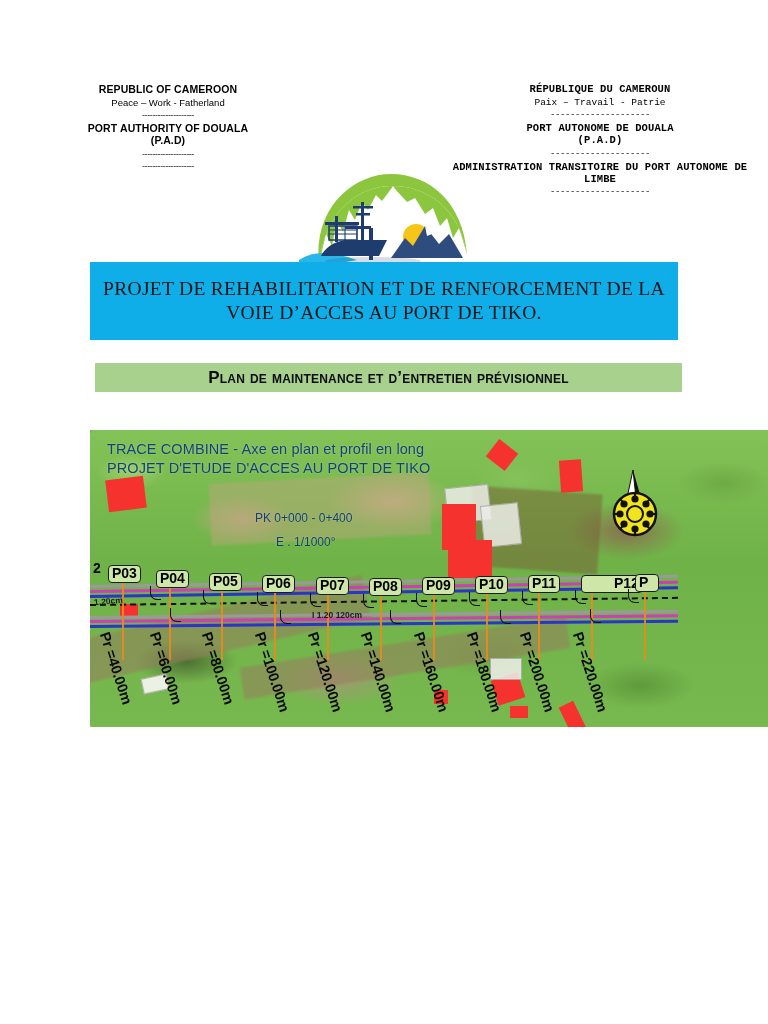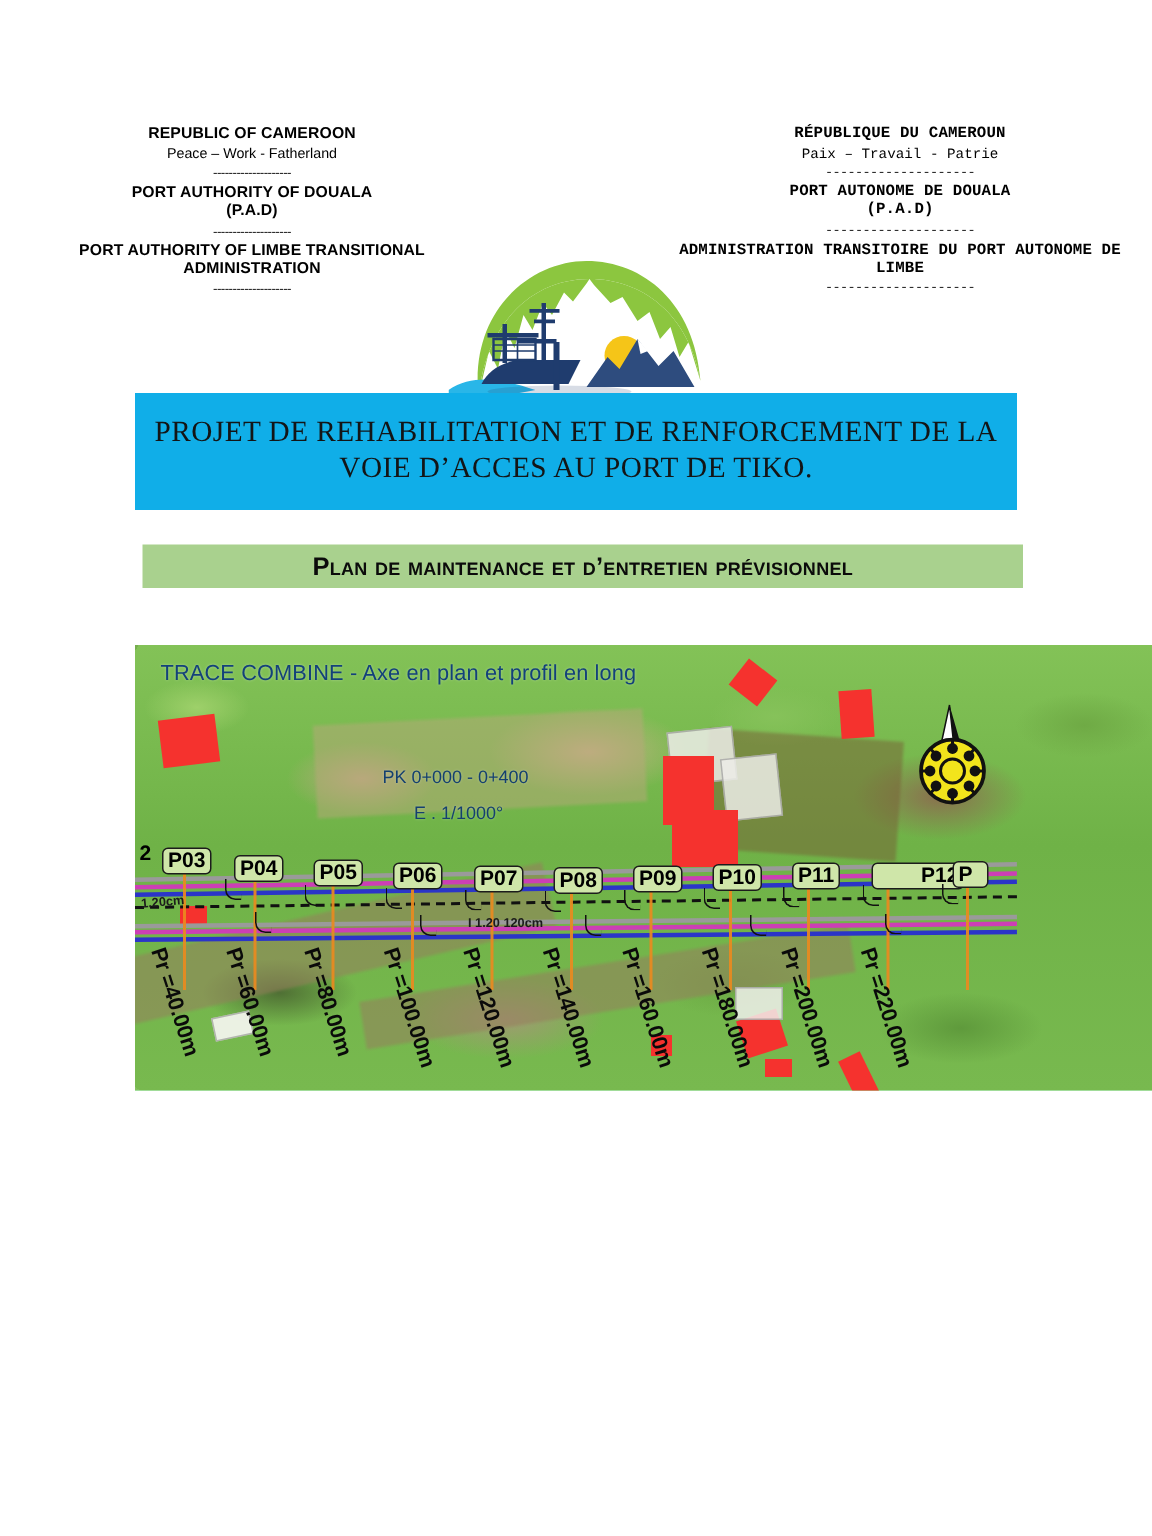--- a/index.html
+++ b/index.html
@@ -276,21 +276,20 @@
 
   <div class="header-zone">
 
     <div class="hdr-col left">
       <div class="hdr-strong">REPUBLIC OF CAMEROON</div>
       <div class="hdr-sub">Peace – Work - Fatherland</div>
       <div class="hdr-rule">--------------------</div>
       <div class="hdr-strong">PORT AUTHORITY OF DOUALA</div>
       <div class="hdr-strong">(P.A.D)</div>
       <div class="hdr-rule">--------------------</div>
-      <div class="hdr-strong wrap">PORT AUTHORITY OF LIMBE TRANSITIONAL ADMINISTRATION</div>
       <div class="hdr-rule">--------------------</div>
     </div>
 
     <div class="hdr-col right">
       <div class="hdr-strong">RÉPUBLIQUE DU CAMEROUN</div>
       <div class="hdr-sub">Paix – Travail - Patrie</div>
       <div class="hdr-rule">--------------------</div>
       <div class="hdr-strong">PORT AUTONOME DE DOUALA</div>
       <div class="hdr-strong">(P.A.D)</div>
       <div class="hdr-rule">--------------------</div>
@@ -356,20 +355,21 @@
     <div class="roof" style="left:358px; top:110px; width:44px; height:38px;"></div>
     <div class="roof" style="left:30px; top:174px; width:18px; height:12px;"></div>
     <div class="roof" style="left:344px; top:260px; width:14px; height:14px;"></div>
     <div class="roof" style="left:404px; top:246px; width:28px; height:26px; transform:rotate(-18deg);"></div>
     <div class="roof" style="left:420px; top:276px; width:18px; height:12px;"></div>
     <div class="roof" style="left:478px; top:272px; width:16px; height:46px; transform:rotate(-26deg);"></div>
     <div class="bldg" style="left:52px; top:246px; width:24px; height:14px; transform:rotate(-12deg); background:rgba(245,245,240,0.92);"></div>
     <div class="bldg" style="left:400px; top:228px; width:30px; height:20px; background:rgba(240,240,236,0.85);"></div>
 
     <div class="map-head-1">TRACE COMBINE - Axe en plan et profil en long</div>
+    <div class="map-head-2">PROJET D'ETUDE D'ACCES AU PORT DE TIKO</div>
     <div class="map-scale-1">PK 0+000 - 0+400</div>
     <div class="map-scale-2">E . 1/1000°</div>
 
     <div class="compass">
       <svg width="62" height="72" viewBox="0 0 62 72">
         <path d="M28,2 L36,30 L22,30 Z" fill="#111111"></path>
         <path d="M28,2 L31,30 L22,30 Z" fill="#ffffff" stroke="#111" stroke-width="1"></path>
         <circle cx="30" cy="46" r="21" fill="#F2E41C" stroke="#111111" stroke-width="2.5"></circle>
         <circle cx="30" cy="46" r="8" fill="#F2E41C" stroke="#111111" stroke-width="2"></circle>
         <g fill="#111111">

